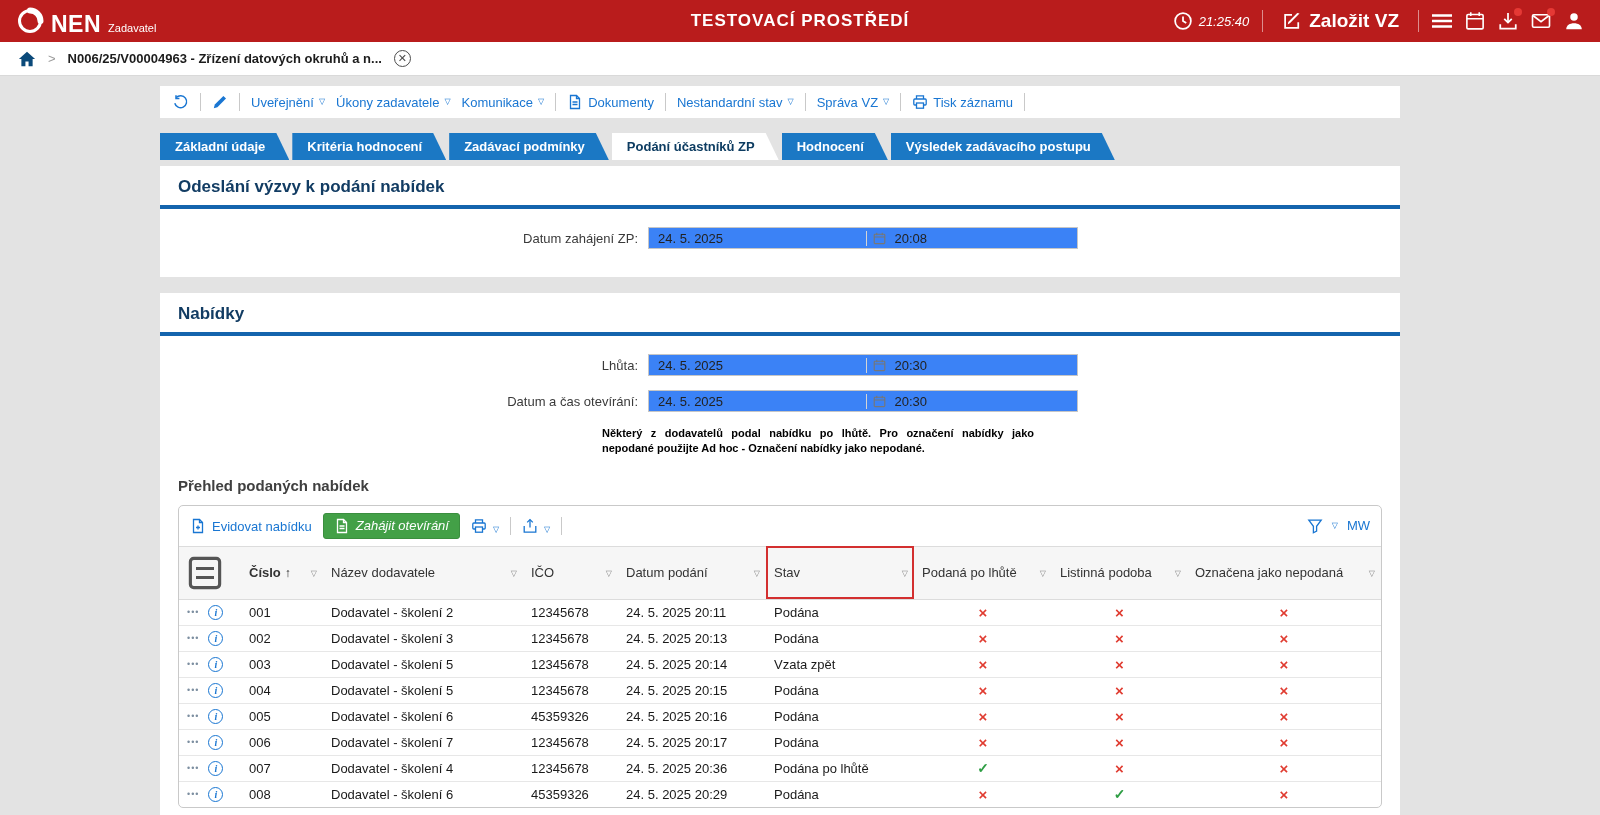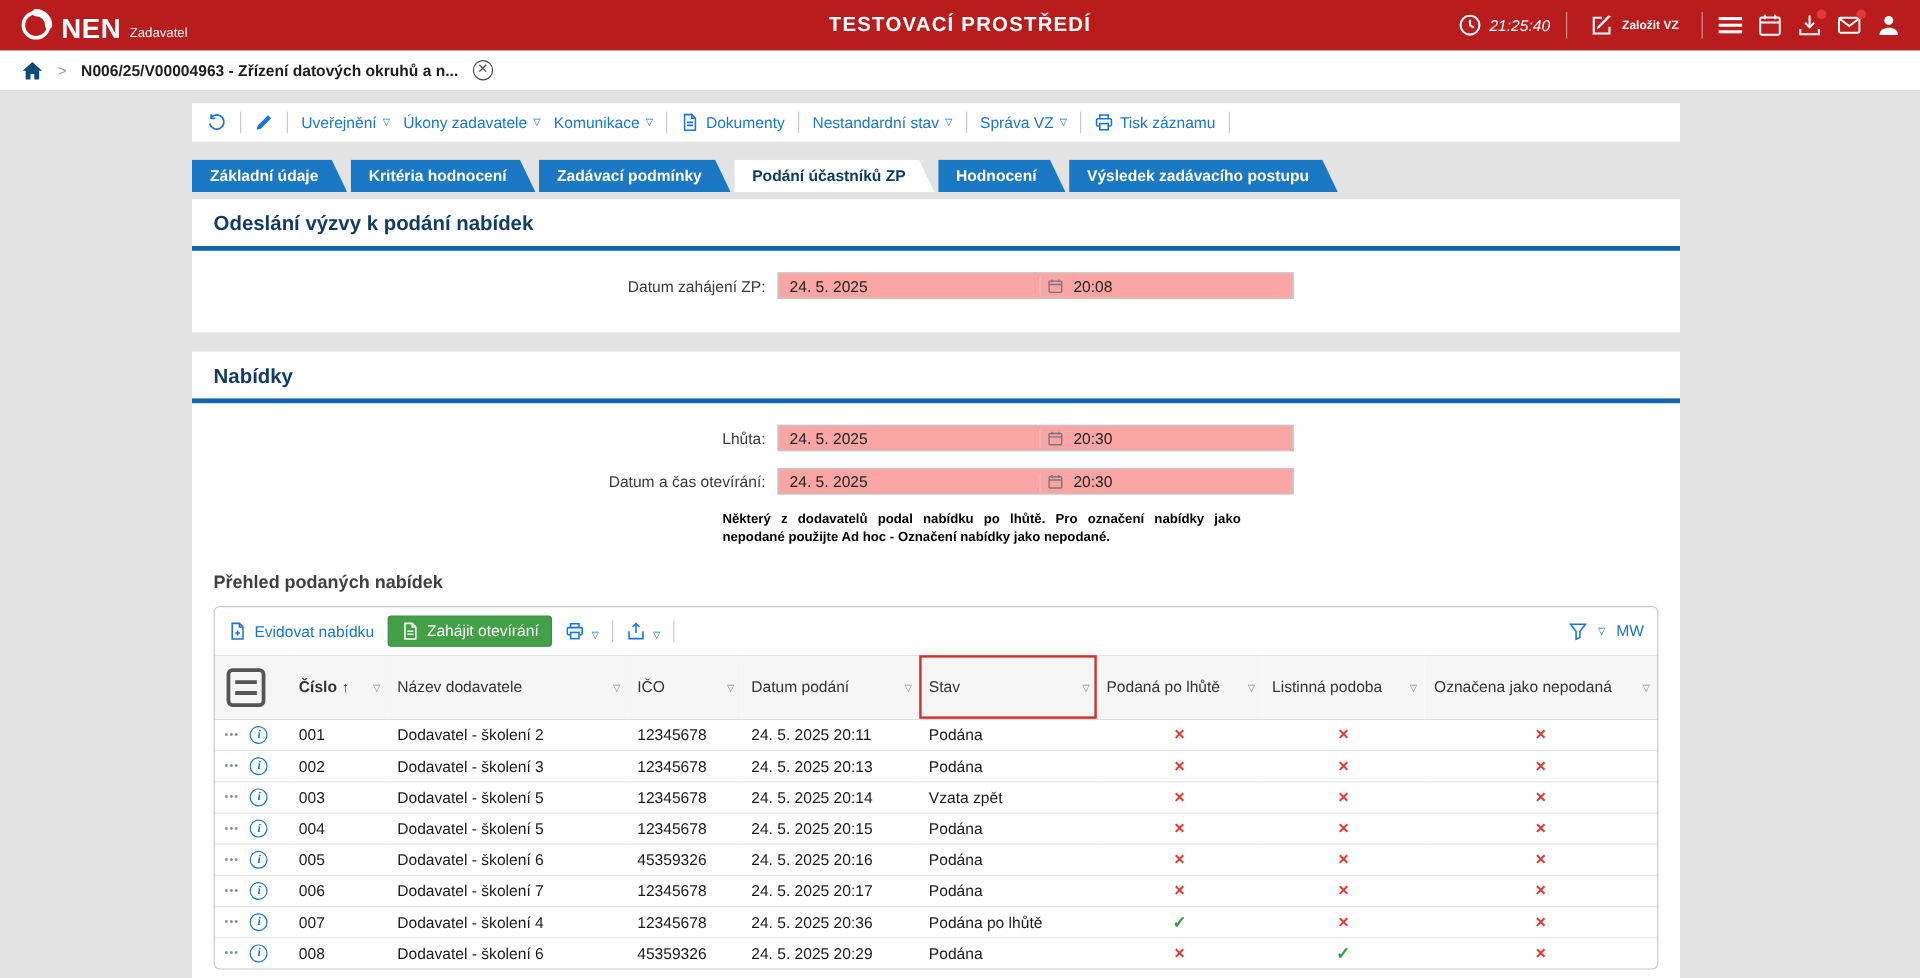--- a/index.html
+++ b/index.html
@@ -22,21 +22,21 @@
   .brand-name { font-size:23px; font-weight:bold; letter-spacing:.5px; line-height:1; }
   .brand-sub { font-size:11px; line-height:1; margin-bottom:2px; }
   .env-title {
     position:absolute; left:50%; transform:translateX(-50%);
     font-size:17px; font-weight:bold; letter-spacing:1px;
   }
   .topbar-right { margin-left:auto; display:flex; align-items:center; gap:13px; font-size:13px; }
   .clockwrap { display:flex; align-items:center; gap:6px;font-style:italic; }
   .vdiv { width:1px; height:22px; background:rgba(255,255,255,.5); }
   .create-vz {
-    background:none; border:none; color:#fff; font-weight:bold; font-size:10px;
+    background:none; border:none; color:#fff; font-weight:bold; font-size:19px;
     display:flex; align-items:center; gap:7px; cursor:pointer; font-family:inherit;
   }
   .hicon { position:relative; width:20px; height:20px; color:#fff; cursor:pointer; }
   .hicon svg { width:100%; height:100%; }
   .hicon .dot {
     position:absolute; top:-3px; right:-4px; width:8px; height:8px;
     border-radius:50%; background:#e53935;
   }
 
   
@@ -80,41 +80,41 @@
   .panel { background:#fff; margin-top:6px; padding-bottom:14px; }
   .panel.second { margin-top:16px; }
   .panel-title { font-size:17px; font-weight:bold; color:#123c63; padding:11px 18px 8px; }
   .panel-rule { height:4px; background:#1464ad; }
 
   .form-area { padding-top:18px; }
   .form-row { display:flex; align-items:center; margin-bottom:14px; }
   .form-label { width:488px; text-align:right; font-size:13px; color:#3a3a3a; padding-right:10px; }
   .dt-field {
     width:430px; height:22px; display:flex; align-items:center;
-    background:#fca5a5; border:1px solid #c6c6c6; font-size:13px; color:#222;
+    background:#3b82f6; border:1px solid #c6c6c6; font-size:13px; color:#222;
   }
   .dt-date { flex:1; padding:0 9px; }
   .dt-time { flex:1; display:flex; align-items:center; padding:0 6px; border-left:1px solid #d4d4d4; }
   .cal-ic { width:13px; height:13px; color:#777; margin-right:9px; }
   .cal-ic svg { width:100%; height:100%; }
 
   .warning {
     margin-left:442px; width:432px; margin-top:6px;
     font-size:11px; font-weight:bold; color:#000000; text-align:justify; line-height:1.4;
   }
 
   .sub-title { font-size:15px; font-weight:bold; color:#404040; padding:20px 18px 11px; }
 
   
   .table-box { margin:0 18px; border:1px solid #c9c9c9; border-radius:5px; overflow:hidden; background:#fff; }
   .table-toolbar { display:flex; align-items:center; gap:11px; padding:7px 11px; }
   .link-btn { display:flex; align-items:flex-end; gap:6px; color:#1976d2; font-size:13px; cursor:pointer; white-space:nowrap; }
   .green-btn {
     display:flex; align-items:center; gap:6px; background:#43a047; border:1px solid #3b8e3f;
-    color:#fff; font-size:13px; padding:4px 10px; border-radius:3px; cursor:pointer; font-family:inherit;
+    color:#fff; font-size:13px; padding:4px 10px; border-radius:3px; cursor:pointer; font-family:inherit;font-style:italic;
   }
   .tt-right { margin-left:auto; display:flex; align-items:center; gap:9px; color:#1976d2; font-size:13px; }
 
   table.grid { width:100%; border-collapse:collapse; font-size:13px; table-layout:fixed; }
   .grid thead th {
     background:#f6f6f6; border-top:1px solid #dcdcdc; border-bottom:1px solid #dcdcdc;
     font-weight:normal; color:#333; text-align:left; padding:8px 18px 8px 8px;
     position:relative; white-space:nowrap; overflow:hidden; cursor:pointer;
   }
   .grid thead th.bold span.lbl { font-weight:bold; }

